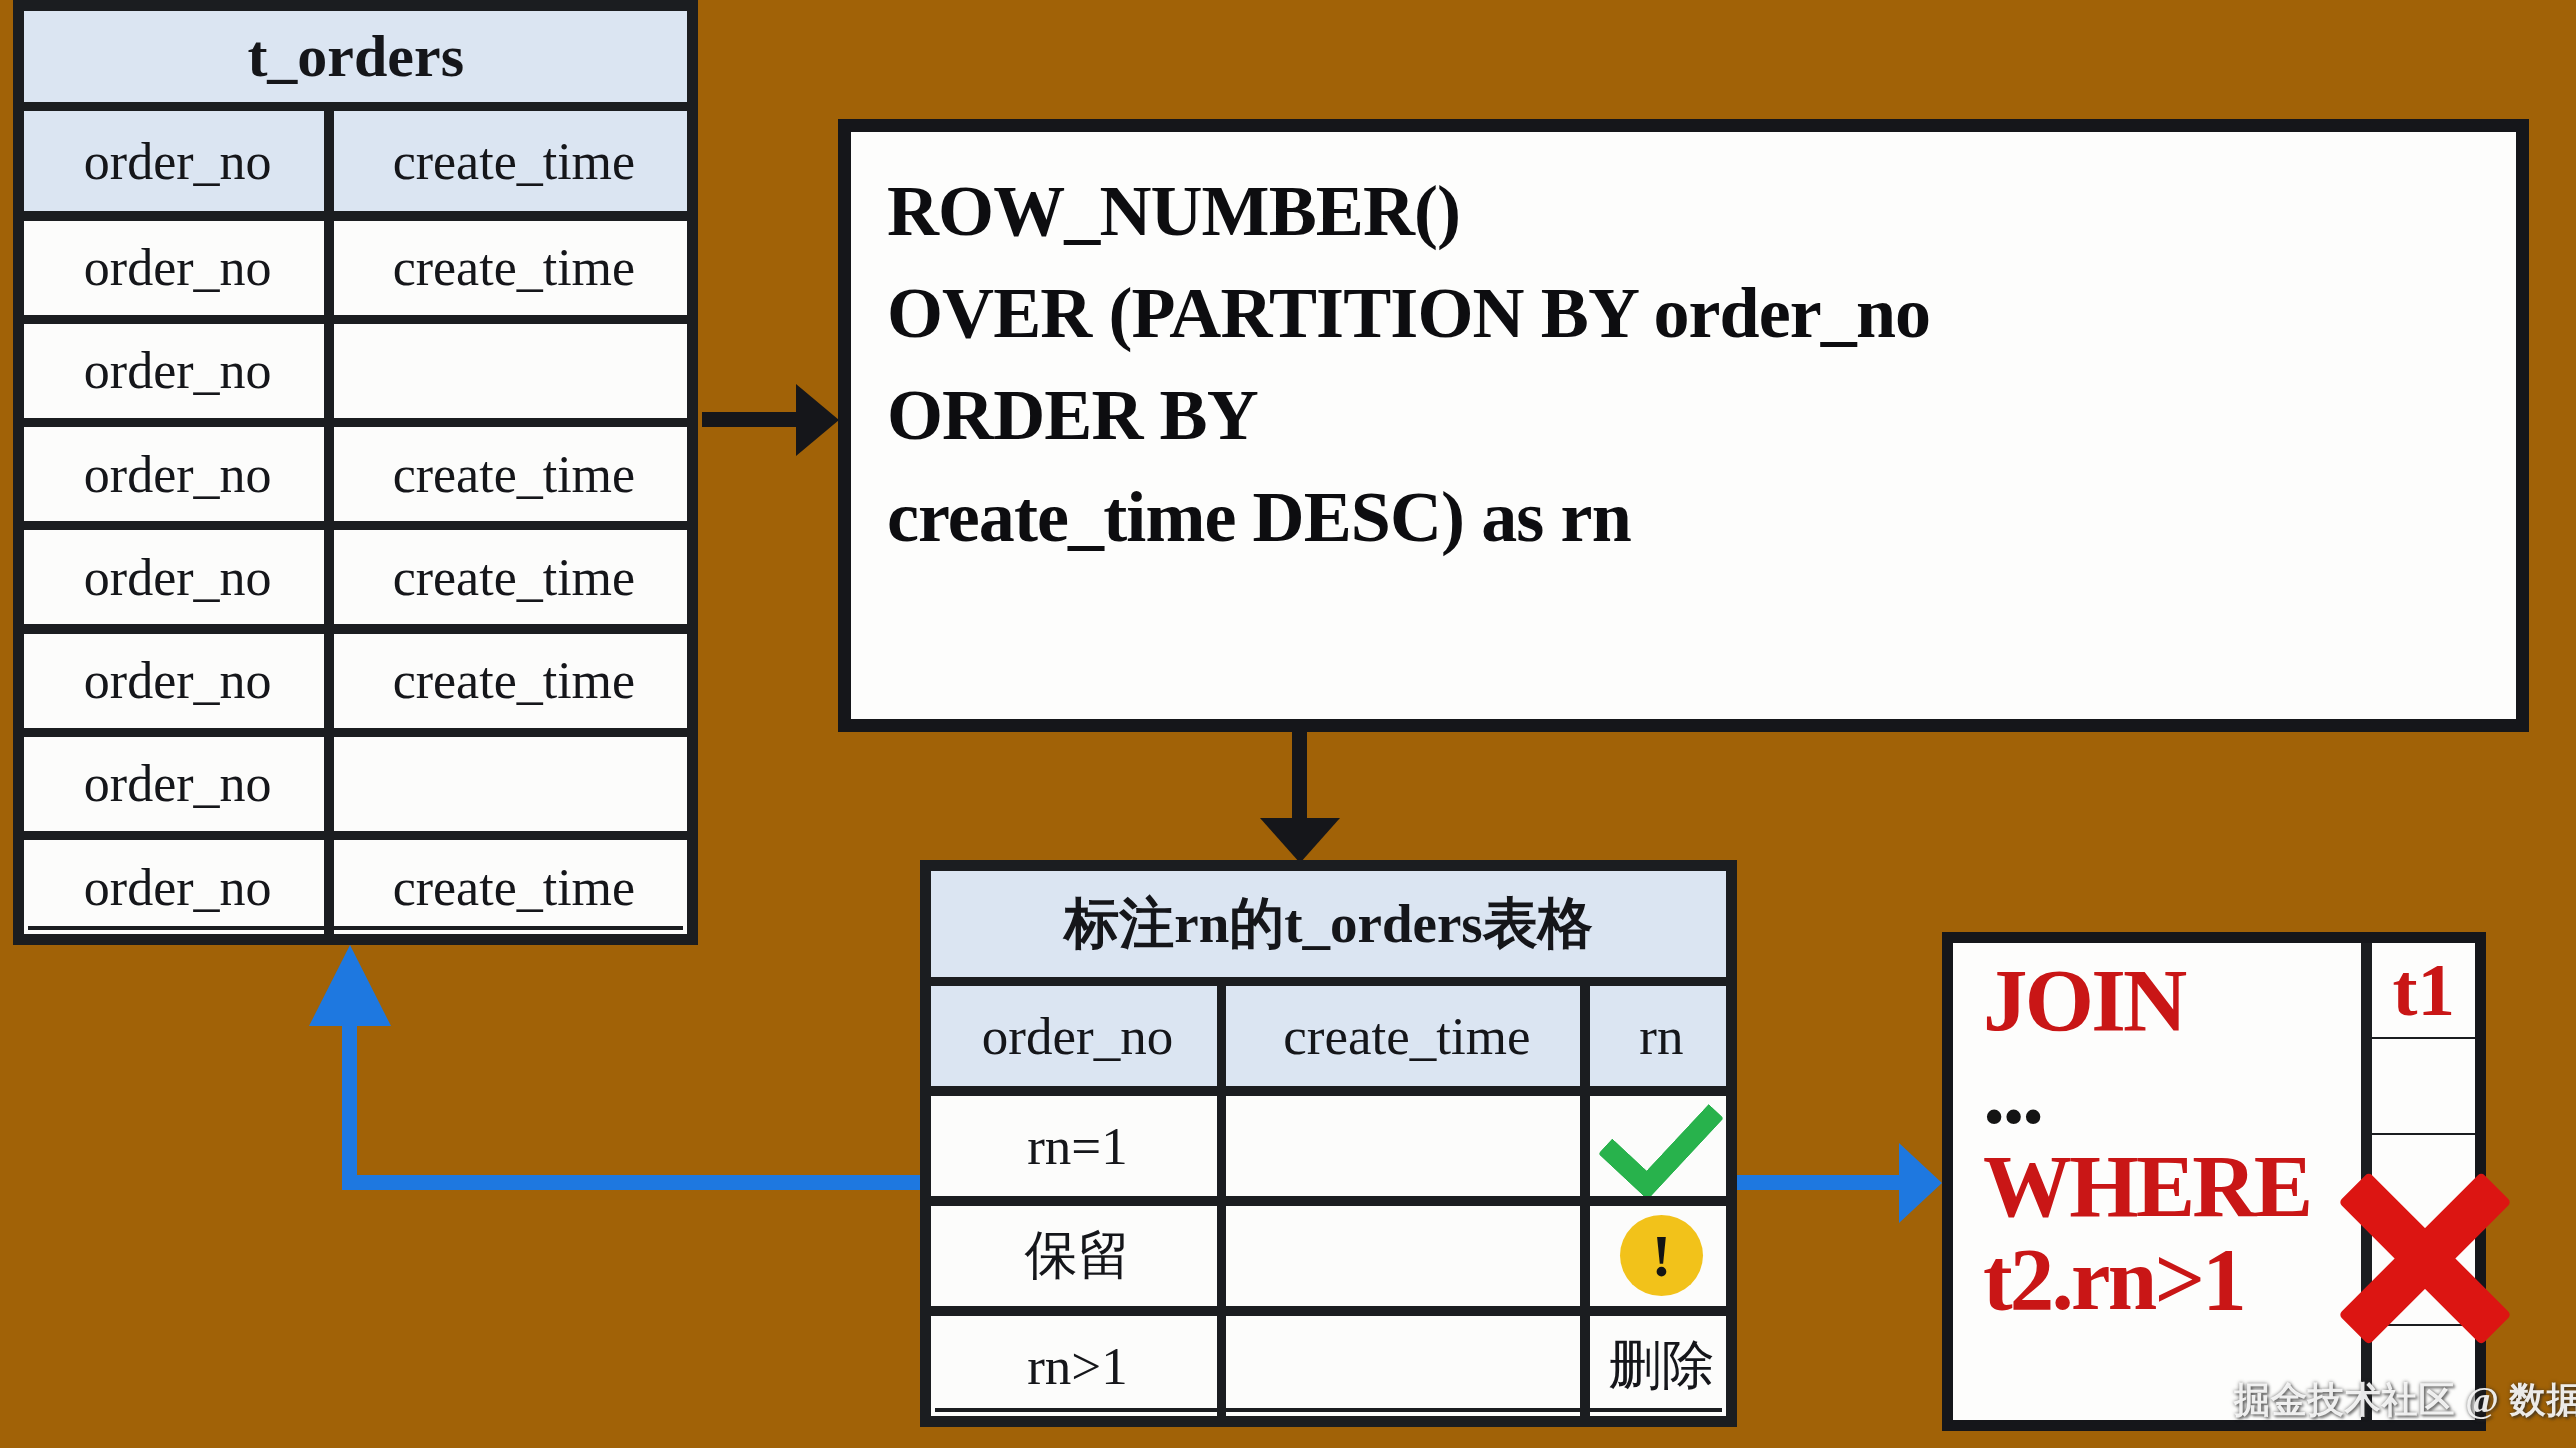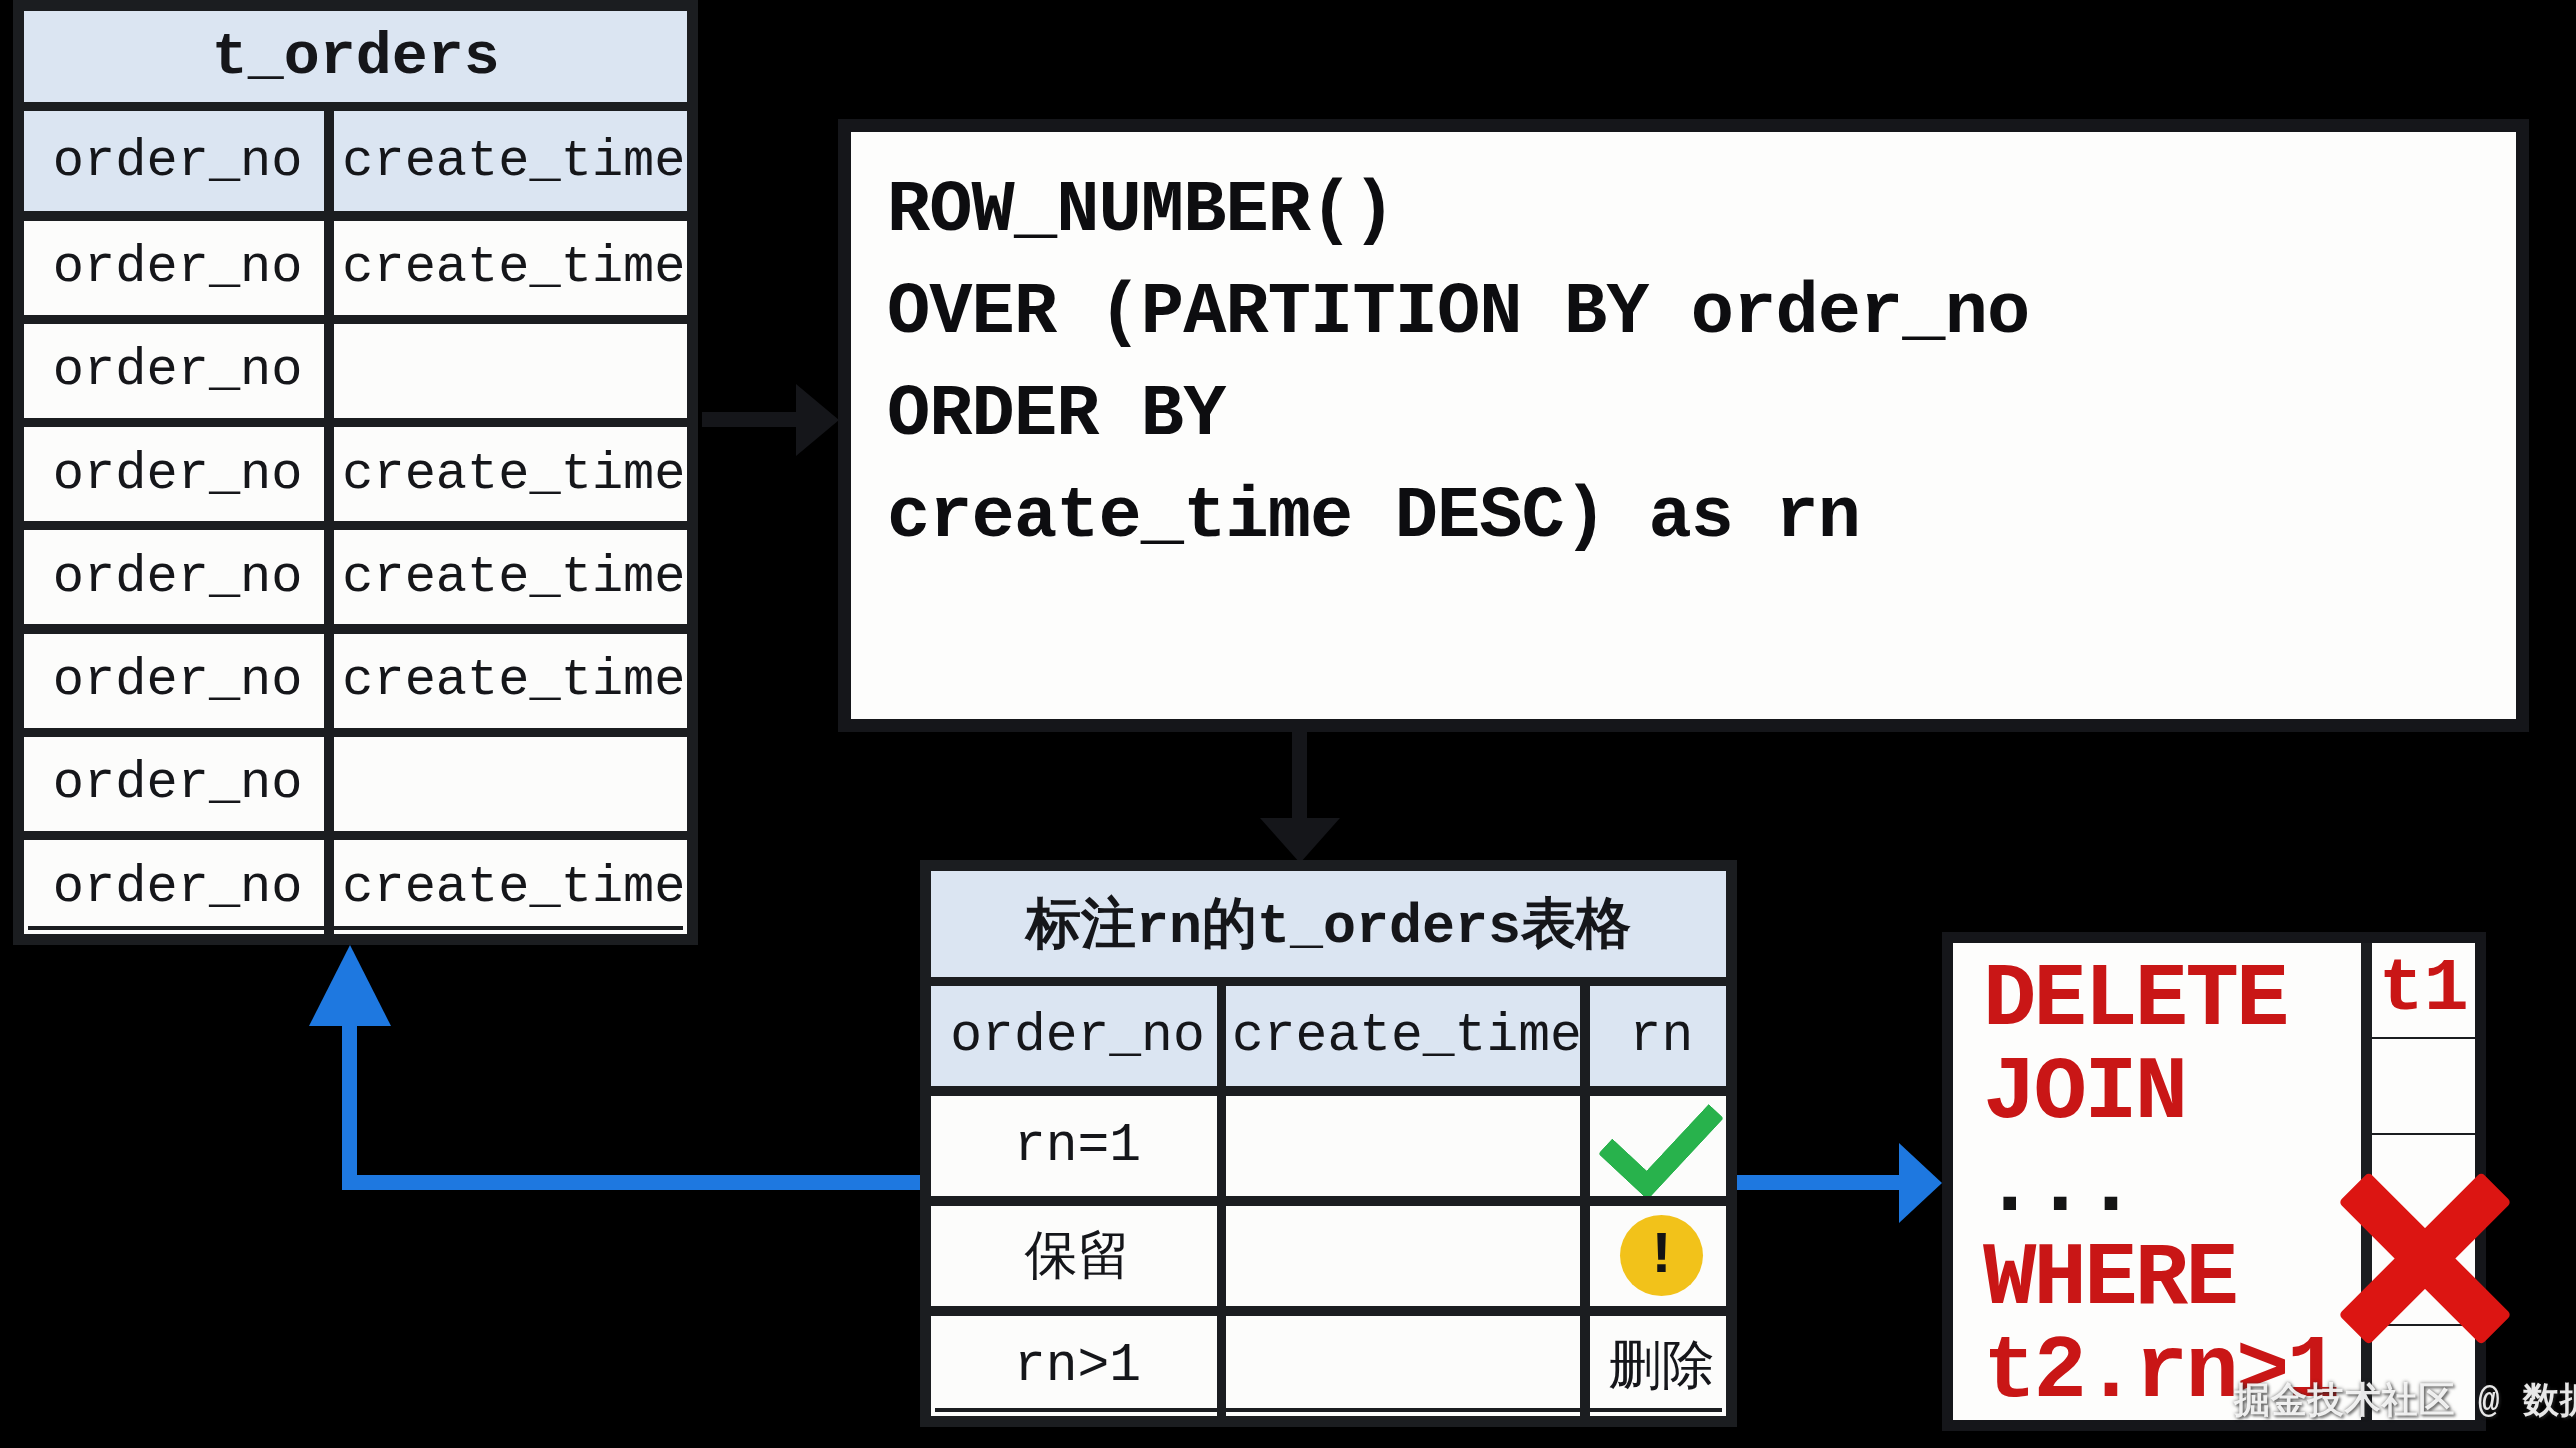--- a/index.html
+++ b/index.html
@@ -1,17 +1,17 @@
 <!DOCTYPE html>
 <html style="font-size:15px"><head>
 <meta charset="utf-8">
 <style>
   html,body{margin:0;padding:0;background:#fafaf8;}
-  .stage{position:relative;width:2576px;height:1448px;background:#000000;overflow:hidden;
-         font-family:Liberation Mono, monospace;color:#15161a;}
+  .stage{position:relative;width:2576px;height:1448px;background:#a16207;overflow:hidden;
+         font-family:Liberation Serif, serif;color:#15161a;}
 
   
   .tbl{position:absolute;background:#1b1d20;border:11.3px solid #1b1d20;box-sizing:border-box;
        display:flex;flex-direction:column;gap:9.4px;}
   .tbl .row{display:flex;gap:9.4px;flex:1;min-height:0;}
   .tbl .row.title{background:#dbe5f2;display:flex;align-items:center;justify-content:center;
                   font-weight:700;}
   .cell{background:#fcfcfb;display:flex;align-items:center;justify-content:center;
         font-size:52px;white-space:nowrap;overflow:hidden;padding-left:7px;}
   .row.header .cell{background:#dbe5f2;}
@@ -171,21 +171,20 @@
     <div class="row">
       <div class="cell m1">rn&gt;1</div>
       <div class="cell m2"></div>
       <div class="cell m3">删除</div>
     </div>
     <div class="thinline"></div>
   </div>
 
   <div id="delete-box">
     <div class="del-left">
-      <div class="del-line">DELETE</div>
       <div class="del-line">JOIN</div>
       <div class="del-line black">...</div>
       <div class="del-line">WHERE</div>
       <div class="del-line">t2.rn&gt;1</div>
     </div>
     <div class="del-col">
       <div class="del-cell">
         <span class="del-t1">t1</span>
       </div>
       <div class="del-cell"></div>

